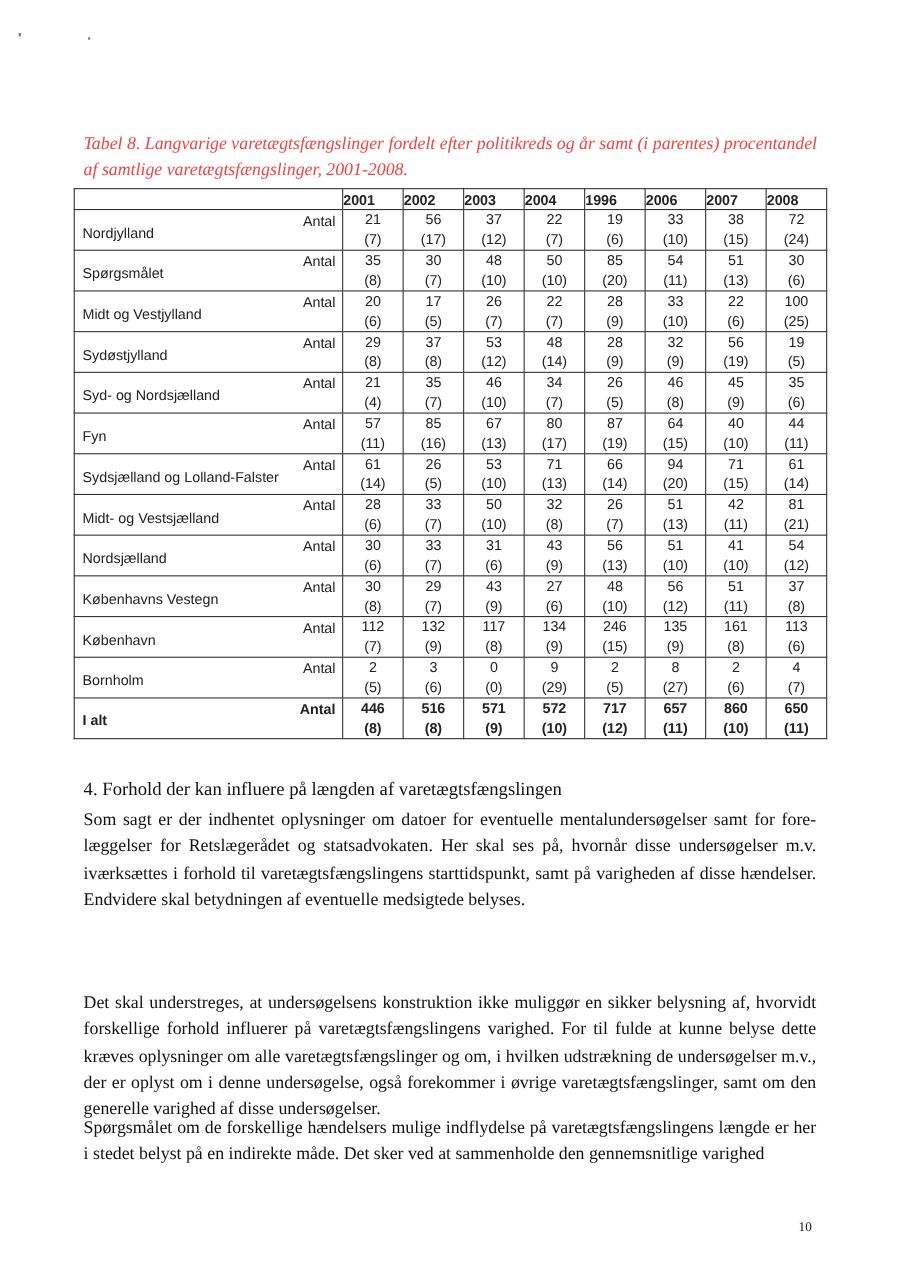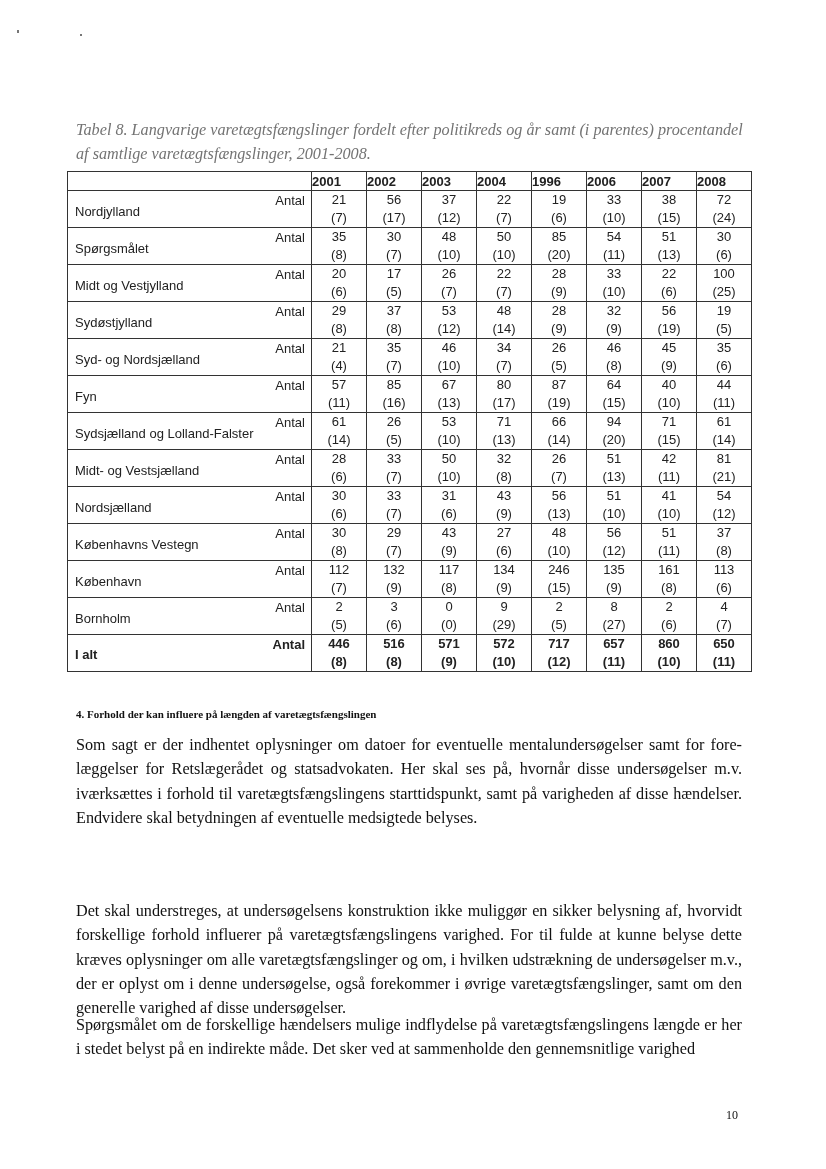--- a/index.html
+++ b/index.html
@@ -1,39 +1,39 @@
 <!DOCTYPE html>
 <html><head>
 <meta charset="utf-8">
 <style>
   html, body { margin:0; padding:0; background:#ffffff; }
   body { width:826px; height:1169px; position:relative; overflow:hidden; color:#111; }
   .speck { position:absolute; width:2px; height:3px; background:#777; }
   .caption {
     position:absolute; left:76px; top:118px; width:680px;
-    font-family:"Liberation Serif", serif; font-style:italic; font-size:16.2px; line-height:24px; color:#737373;
+    font-family:"Liberation Serif", serif; font-style:italic; font-size:16.2px; line-height:24px; color:#ef4444;
   }
   table.t {
     position:absolute; left:67px; top:171px; width:685px;
     border-collapse:collapse; table-layout:fixed;
     font-family:"Liberation Sans", sans-serif; font-size:13px; color:#222;
   }
   table.t td, table.t th { border:1px solid #333; padding:0; }
   table.t th { height:18px; font-weight:bold; font-size:13px; text-align:left; vertical-align:middle; }
   table.t col.lab { width:244px; }
   table.t td.label { position:relative; height:36px; vertical-align:middle; }
   td.label .name { position:absolute; left:7px; top:13px; }
   td.label .antal { position:absolute; right:6px; top:2px; }
   td.num { text-align:center; vertical-align:top; line-height:18px; }
   td.num span { display:block; }
   tr.total td { font-weight:bold; }
   tr.total td.label .name { top:12px; }
   .heading {
     position:absolute; left:76px; top:708px;
-    font-family:"Liberation Serif", serif; font-weight:bold; font-size:11px; color:#111;
+    font-family:"Liberation Serif", serif; font-weight:normal; font-size:17px; color:#111;
   }
   .para {
     position:absolute; left:76px; width:666px;
     font-family:"Liberation Serif", serif; font-size:16.2px; line-height:24.3px; color:#111;
     text-align:justify; margin:0;
   }
   .p1 { top:733px; }
   .p2 { top:869px;margin-top:30px; }
   .p3 { top:1013px; }
   .pagenum {

